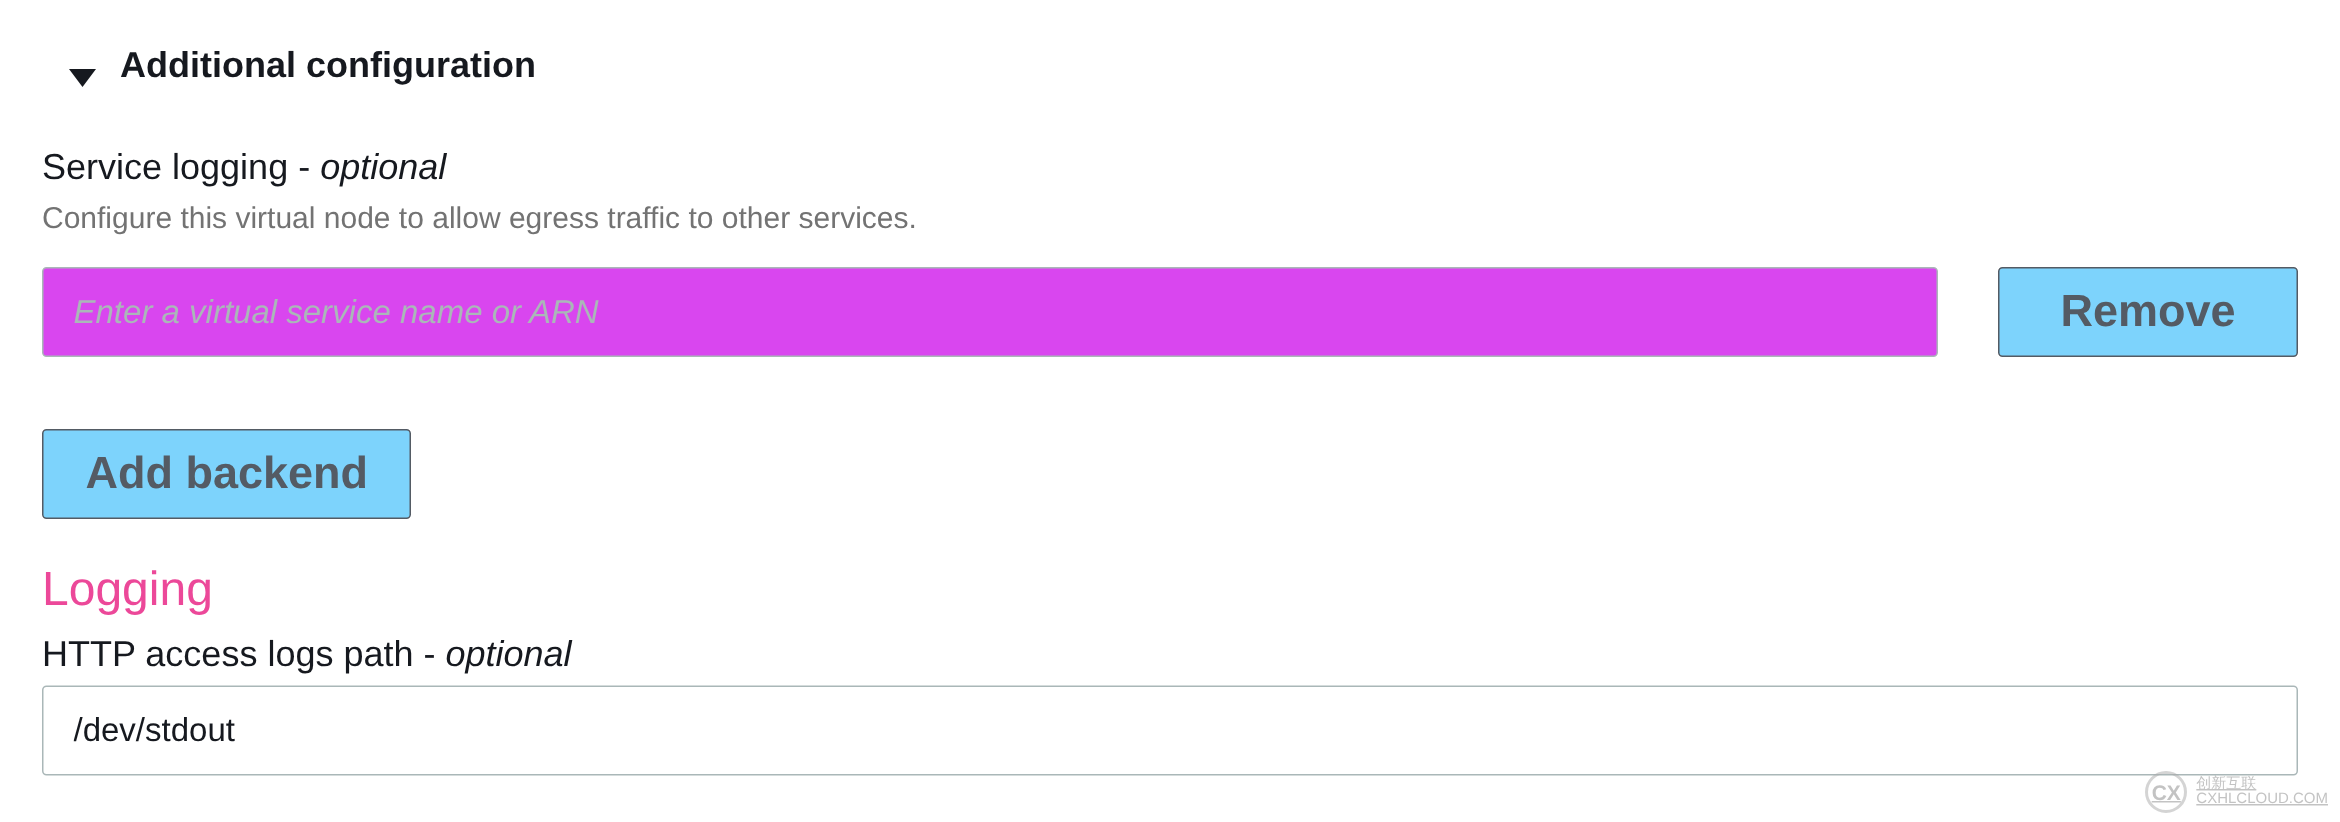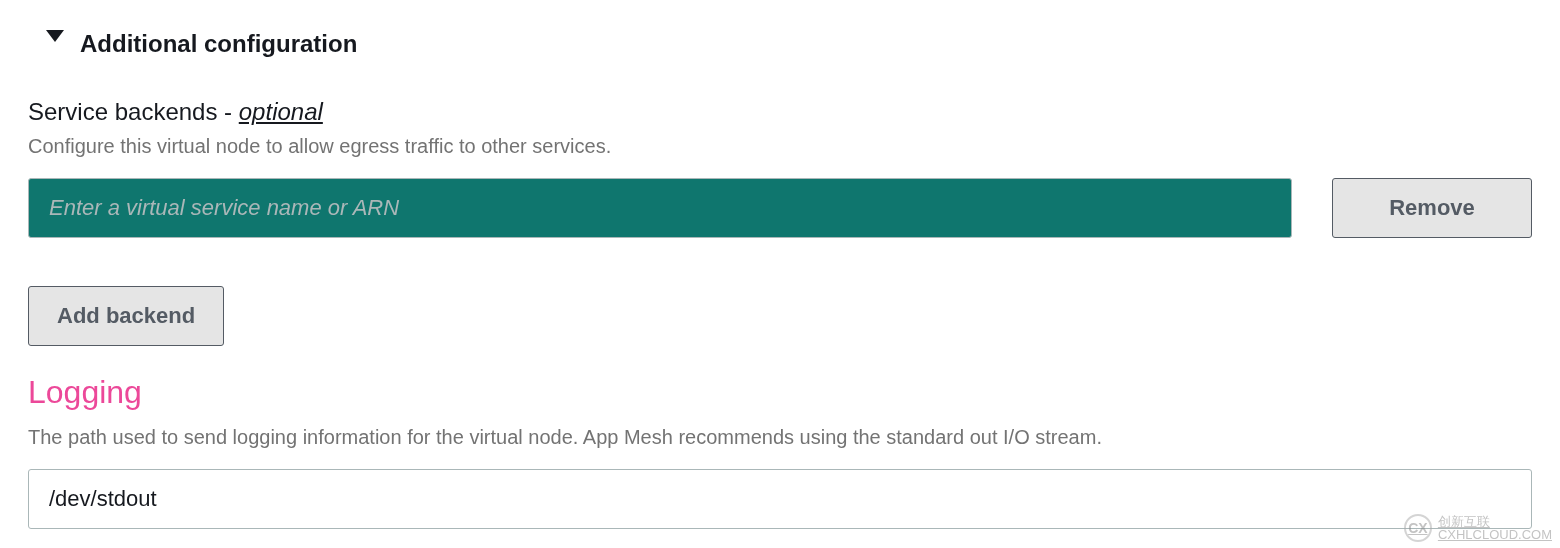--- a/index.html
+++ b/index.html
@@ -9,21 +9,21 @@
     }
     body {
       font-family: "Amazon Ember", "Helvetica Neue", Helvetica, Arial, sans-serif;
       background: #ffffff;
       padding: 20px 28px;
       color: #16191f;
       width: 1560px;
     }
     .expander-header {
       display: flex;
-      align-items: flex-start;
+      align-items: flex-end;
       gap: 16px;
       margin-bottom: 40px;
       margin-top: 10px;
       margin-left: 18px;
     }
     .caret {
       width: 0;
       height: 0;
       border-left: 9px solid transparent;
       border-right: 9px solid transparent;
@@ -39,65 +39,64 @@
     }
     .field-label {
       font-size: 24px;
       font-weight: 400;
       color: #16191f;
       margin-bottom: 6px;
     }
     .optional {
       font-style: italic;
       font-weight: 400;
-      text-decoration: underline;
     }
     .field-desc {
       font-size: 20px;
       color: #737373;
       margin-bottom: 18px;
       line-height: 1.4;
     }
     .input-row {
       display: flex;
       gap: 40px;
       align-items: stretch;
     }
     .text-input {
       flex: 1;
       height: 60px;
       border: 1px solid #aab7b8;
       border-radius: 3px;
       padding: 0 20px;
       font-size: 22px;
       color: #16191f;
-      background: #0f766e;
+      background: #d946ef;
       outline: none;
     }
     .text-input::placeholder {
       color: #aab7b8;
       font-style: italic;
     }
     .full-input {
       width: 100%;
       height: 60px;
       border: 1px solid #aab7b8;
       border-radius: 3px;
       padding: 0 20px;
       font-size: 22px;
       color: #16191f;
       background: #ffffff;
       outline: none;
     }
     .btn {
-      background: #e5e5e5;
+      background: #7dd3fc;
       border: 1px solid #545b64;
       border-radius: 3px;
       padding: 0 28px;
-      font-size: 22px;
+      font-size: 30px;
       font-weight: 700;
       color: #545b64;
       cursor: pointer;
       height: 60px;
       display: inline-flex;
       align-items: center;
       justify-content: center;
     }
     .btn-remove {
       min-width: 200px;
@@ -130,48 +129,50 @@
       border: 2px solid #aaa;
       border-radius: 50%;
       display: flex;
       align-items: center;
       justify-content: center;
       font-size: 14px;
       font-weight: bold;
       color: #888;
     }
     .watermark-text {
-      font-size: 13px;
+      font-size: 10px;
       line-height: 1;
     }
   </style>
 </head>
 <body>
 
 <div class="expander-header">
   <div class="caret"></div>
   <div class="expander-title">Additional configuration</div>
 </div>
 
 <div class="field-group">
   <div class="field-label">
-    <span>Service backends - </span><span class="optional">optional</span>
+    <span>Service logging - </span><span class="optional">optional</span>
   </div>
   <div class="field-desc">Configure this virtual node to allow egress traffic to other services.</div>
   <div class="input-row">
     <input type="text" class="text-input" placeholder="Enter a virtual service name or ARN" style="">
     <button class="btn btn-remove">Remove</button>
   </div>
   <button class="btn btn-add">Add backend</button>
 </div>
 
 <div class="section-heading">Logging</div>
 
 <div class="field-group">
-  <div class="field-desc">The path used to send logging information for the virtual node. App Mesh recommends using the standard out I/O stream.</div>
+  <div class="field-label">
+    <span>HTTP access logs path - </span><span class="optional">optional</span>
+  </div>
   <input type="text" class="full-input" value="/dev/stdout" style="">
 </div>
 
 <div class="watermark">
   <div class="watermark-circle">CX</div>
   <div>
     <div class="watermark-text">创新互联</div>
     <div class="watermark-text">CXHLCLOUD.COM</div>
   </div>
 </div>

